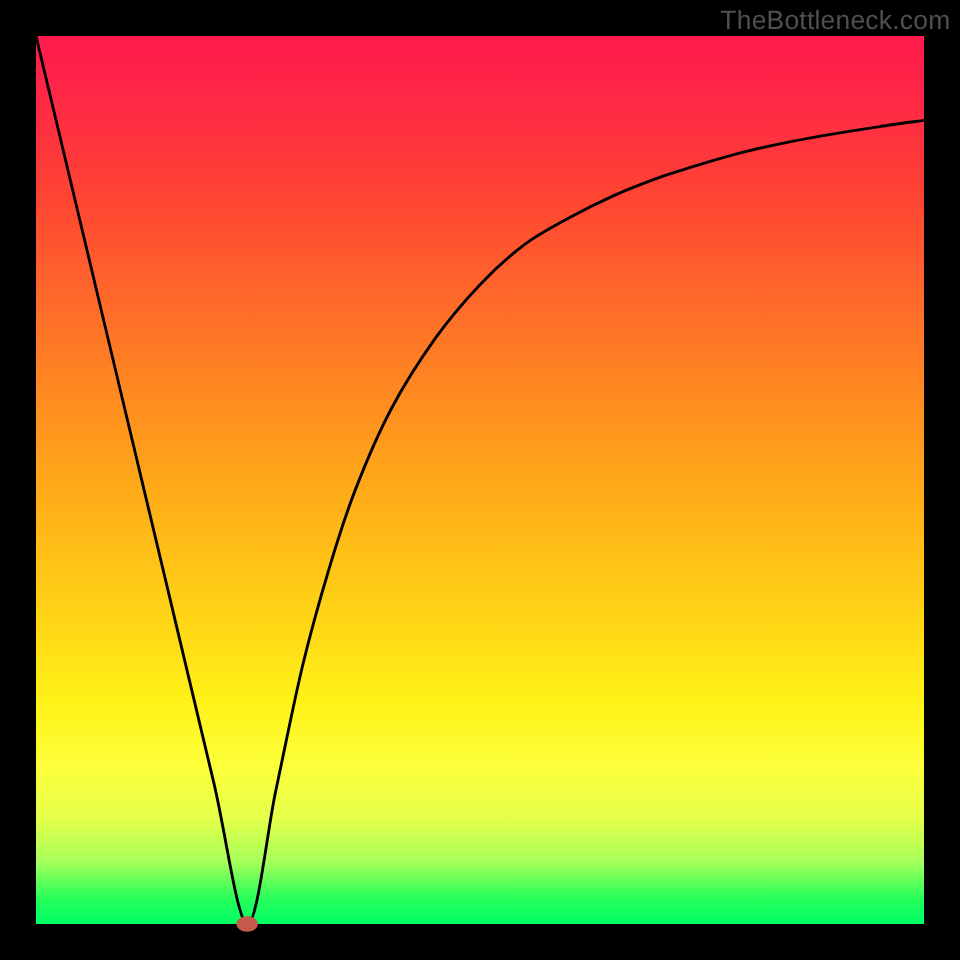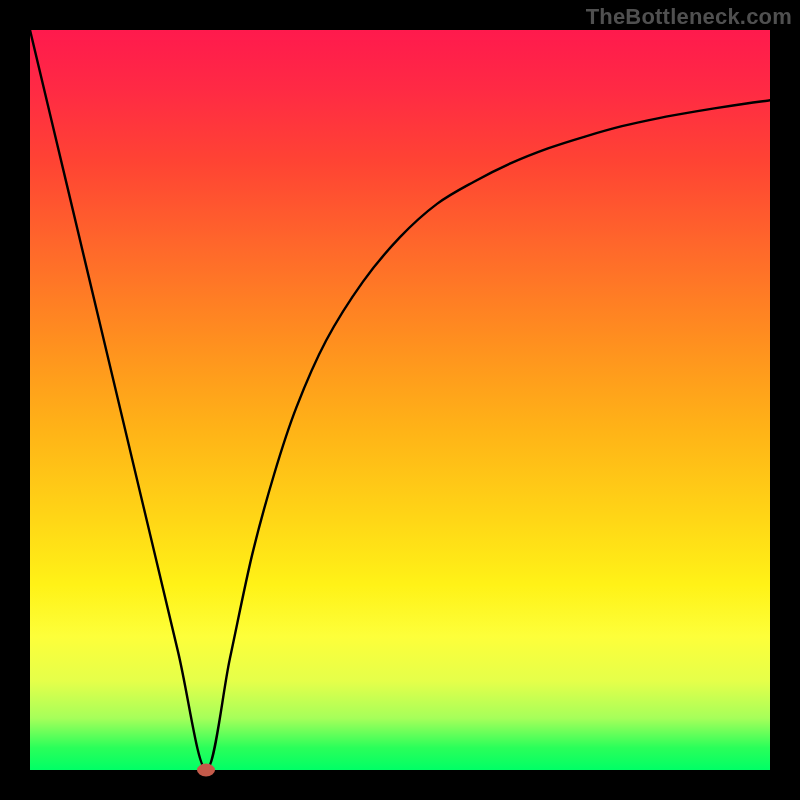--- a/index.html
+++ b/index.html
@@ -39,21 +39,21 @@
       #2aff5a 97%,
       #00ff66 100%
     );
   }
   .watermark {
     position: absolute;
     top: 4px;
     right: 8px;
     color: #505050;
     font-size: 22px;
-    font-weight: 700;
+    font-weight: 400;
     letter-spacing: 0.2px;
     user-select: none;
   }
   svg.curve {
     position: absolute;
     left: 0;
     top: 0;
     width: 740px;
     height: 740px;
     display: block;

